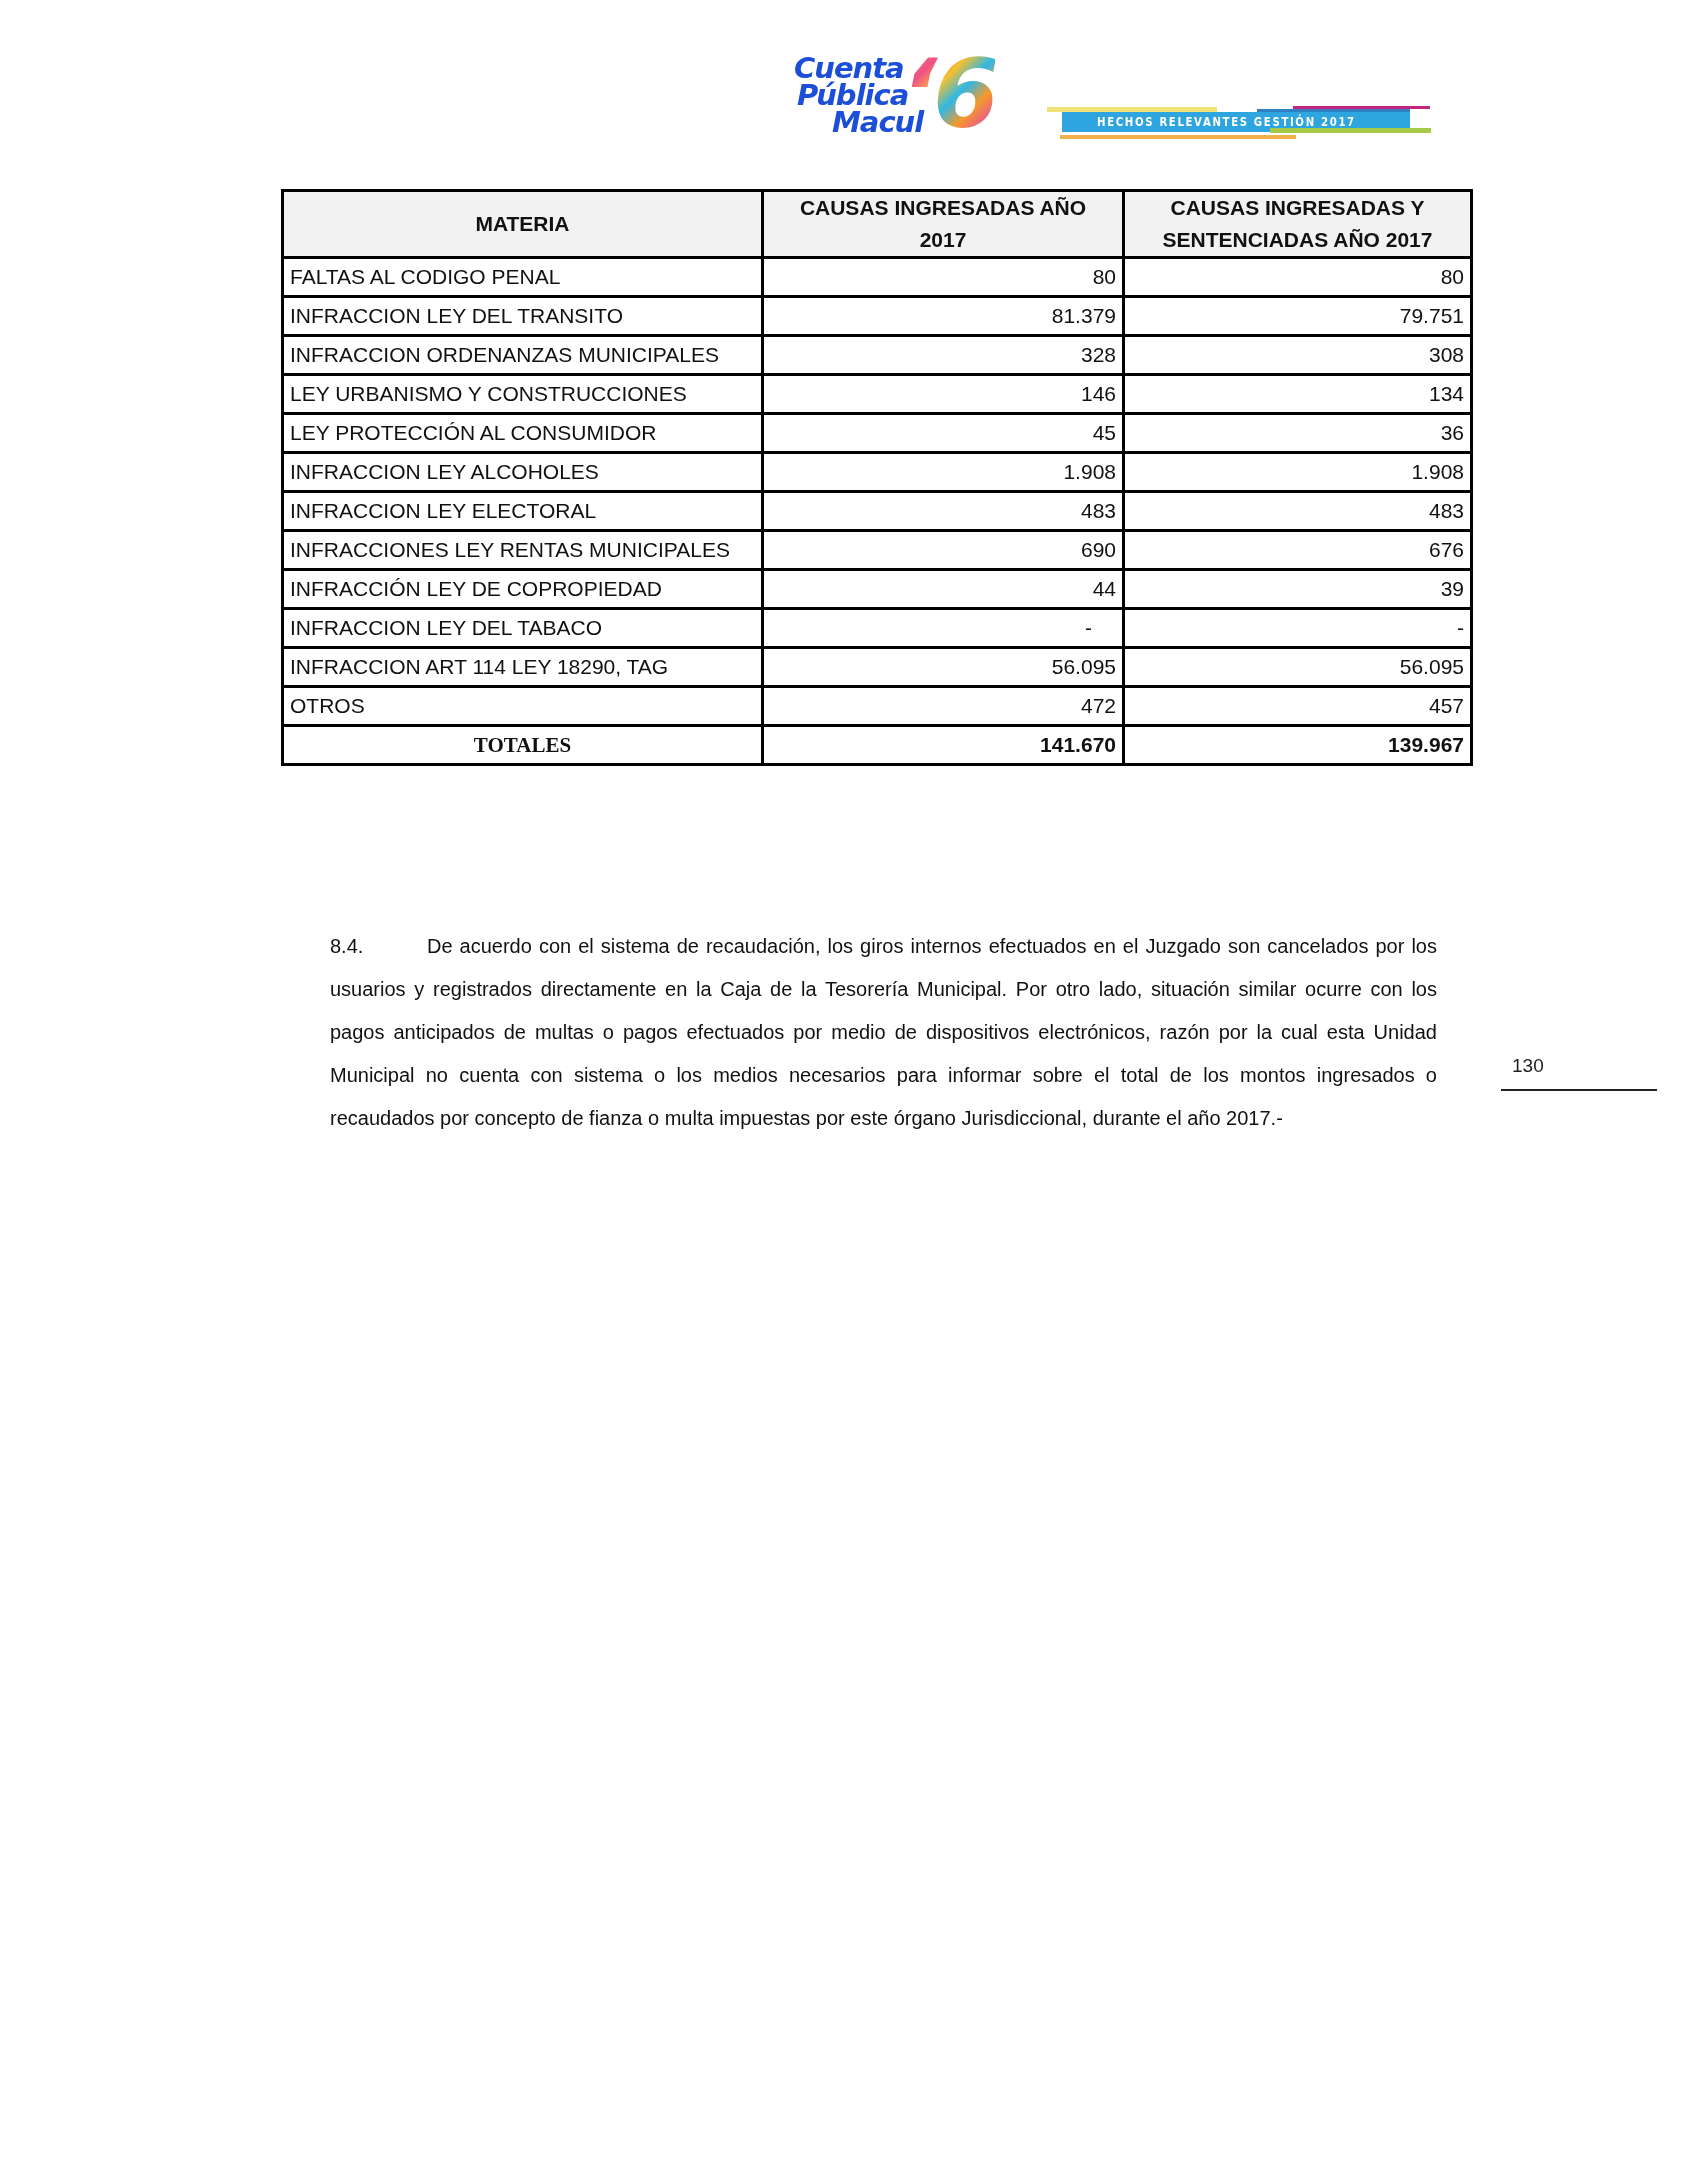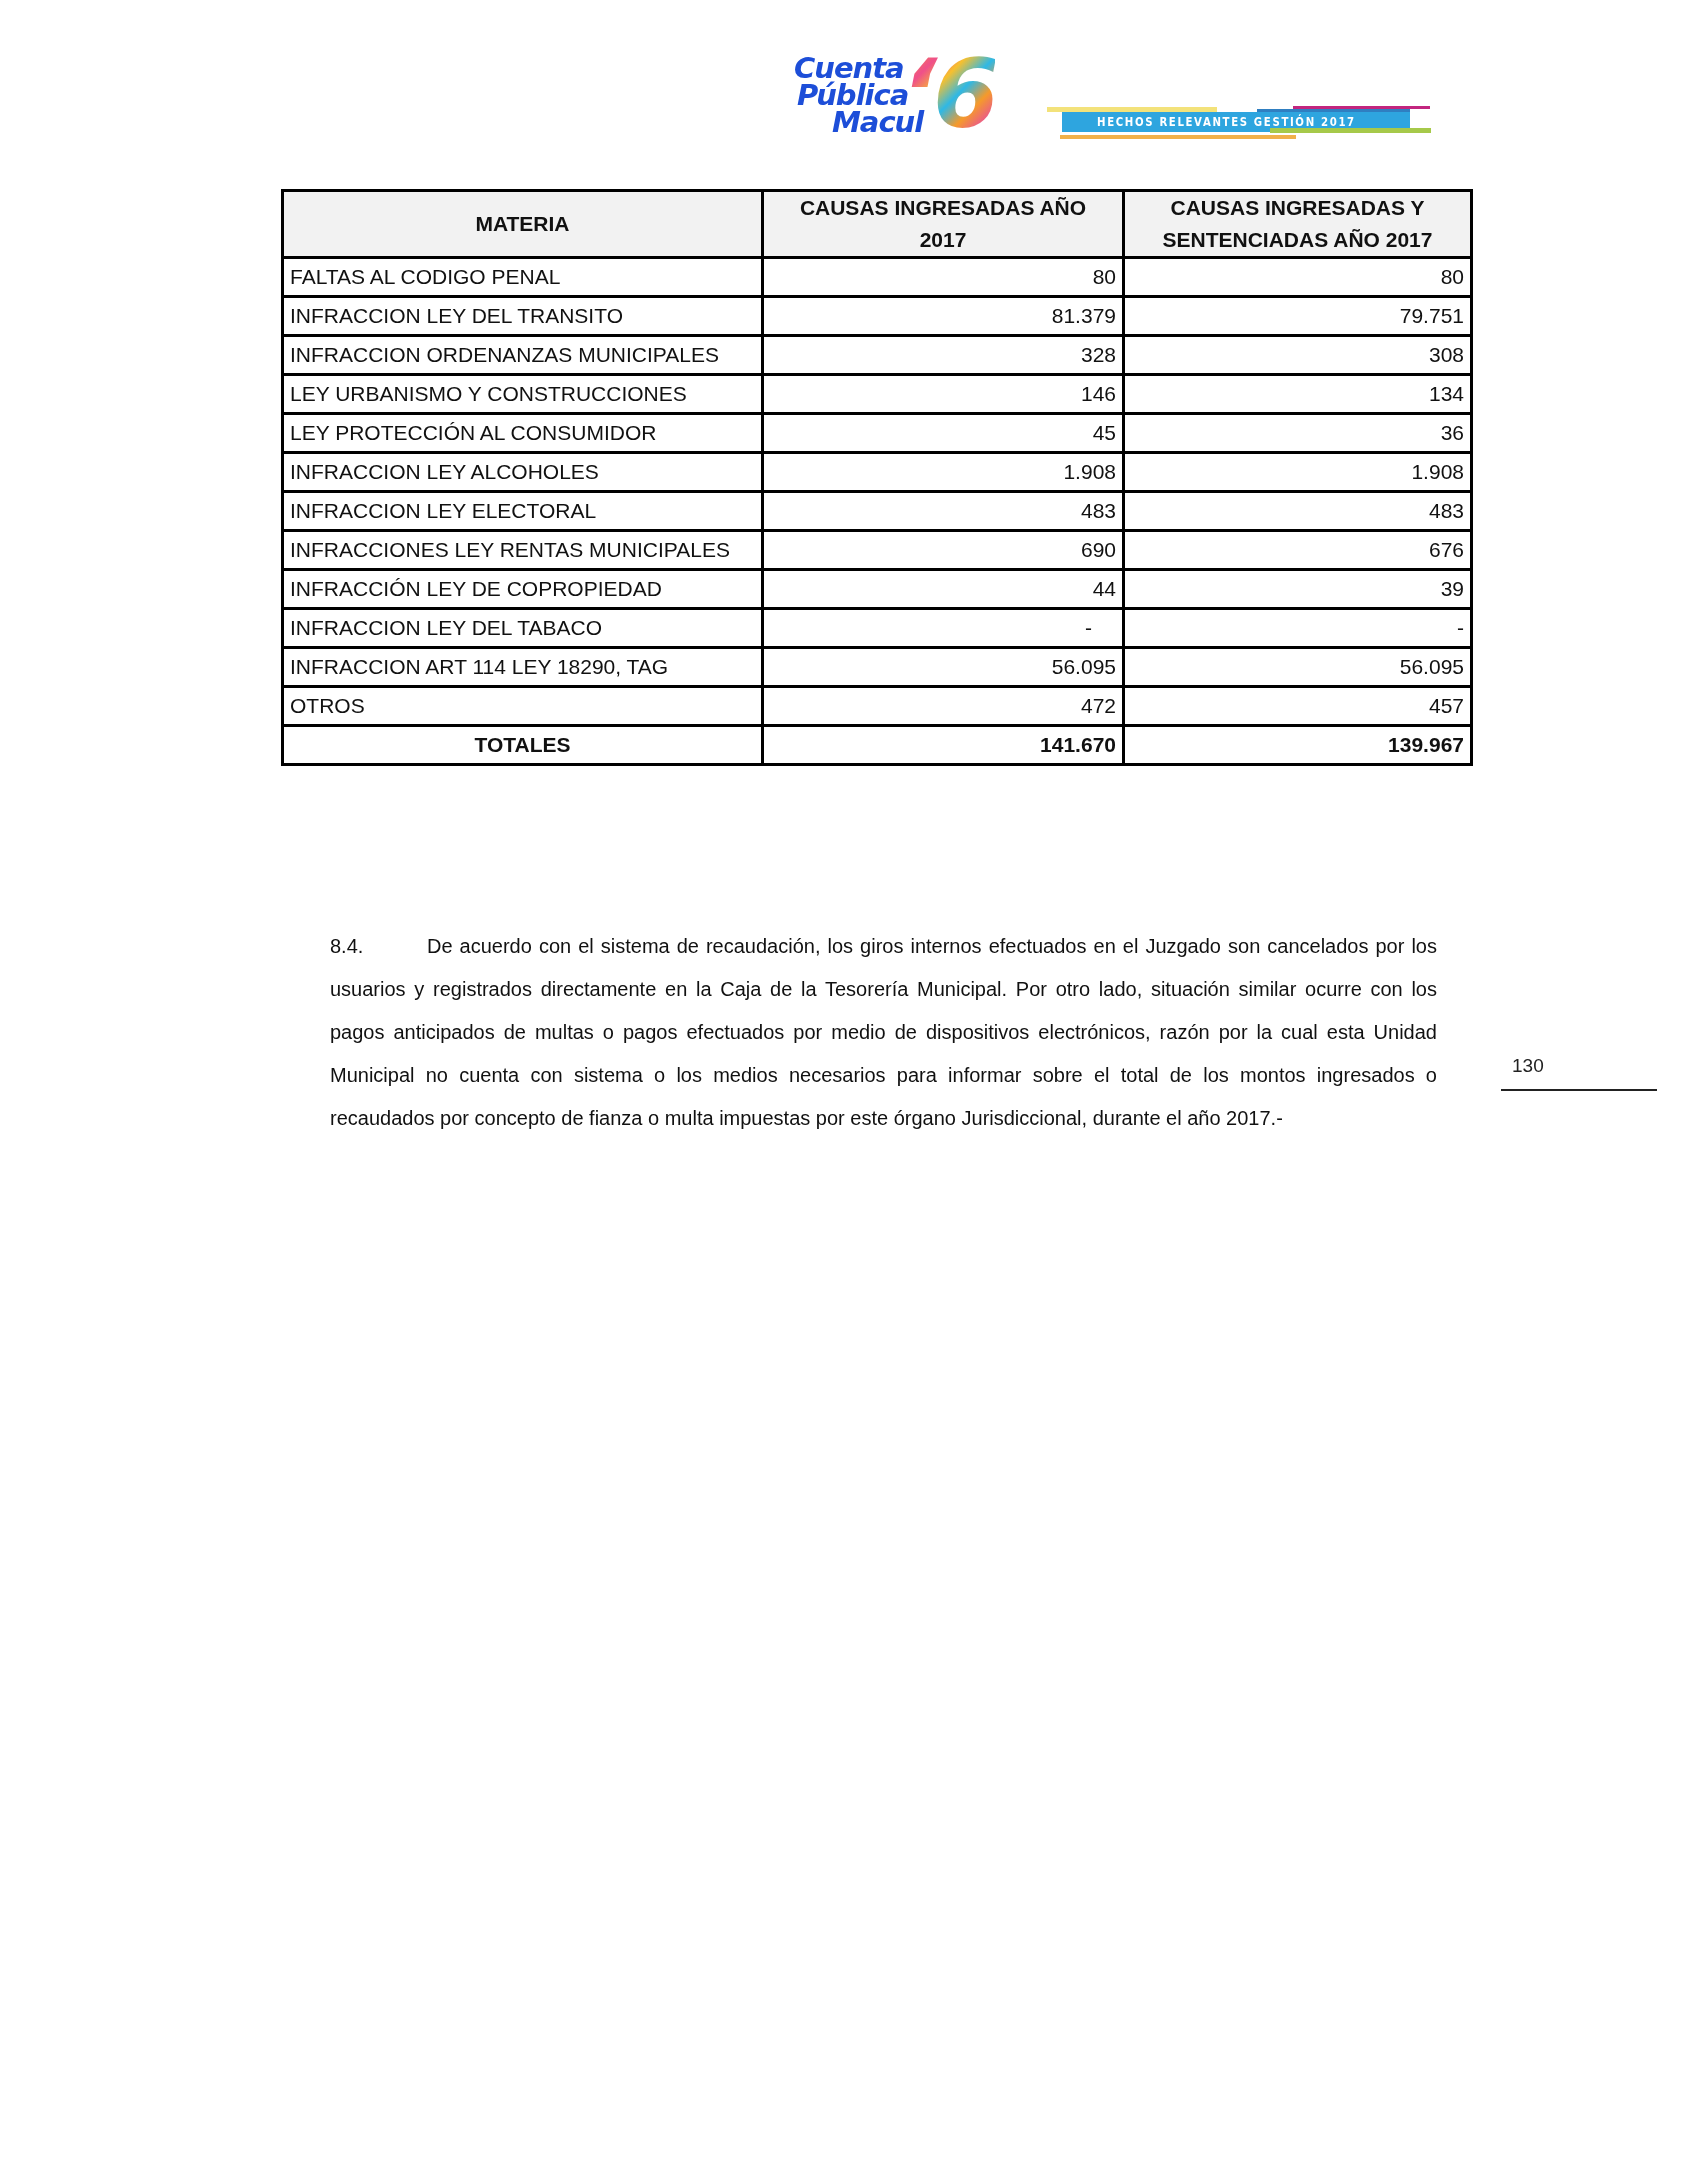--- a/index.html
+++ b/index.html
@@ -25,21 +25,21 @@
   .bar-green { left: 223px; top: 27px; width: 161px; height: 5px; background: #a6c94a; }
   .banner-text { position: absolute; left: 50px; top: 11px; height: 20px; line-height: 20px; color: #ffffff; font-family: "DejaVu Sans", sans-serif; font-weight: bold; font-size: 12.4px; letter-spacing: 2px; transform: scaleX(0.82); transform-origin: left center; white-space: nowrap; }
 
   
   .data-table { position: absolute; left: 281px; top: 189px; width: 1190px; border-collapse: collapse; table-layout: fixed; font-family: "Liberation Sans", sans-serif; font-size: 21px; }
   .data-table th, .data-table td { border: 3px solid #000; padding: 0 6px; white-space: nowrap; overflow: hidden; }
   .data-table th { background: #f2f2f2; font-weight: bold; text-align: center; height: 63px; line-height: 32px; font-size: 21px; }
   .data-table td { height: 36px; line-height: 36px; }
   .data-table td.num { text-align: right; }
   .data-table tr.totals td { font-weight: bold; }
-  .data-table tr.totals td.label { text-align: center; }
+  .data-table tr.totals td.label { text-align: center; font-family: Liberation Serif, serif; }
   .c1 { width: 480px; }
   .c2 { width: 361px; }
   .c3 { width: 348px; }
   .hdr-line { display: block; }
 
   
   .para { position: absolute; left: 330px; top: 905px; width: 1107px; font-family: "Liberation Sans", sans-serif; font-size: 20px; line-height: 43px; text-align: justify; color: #111; }
   .para .num { display: inline-block; width: 97px; }
 
   

